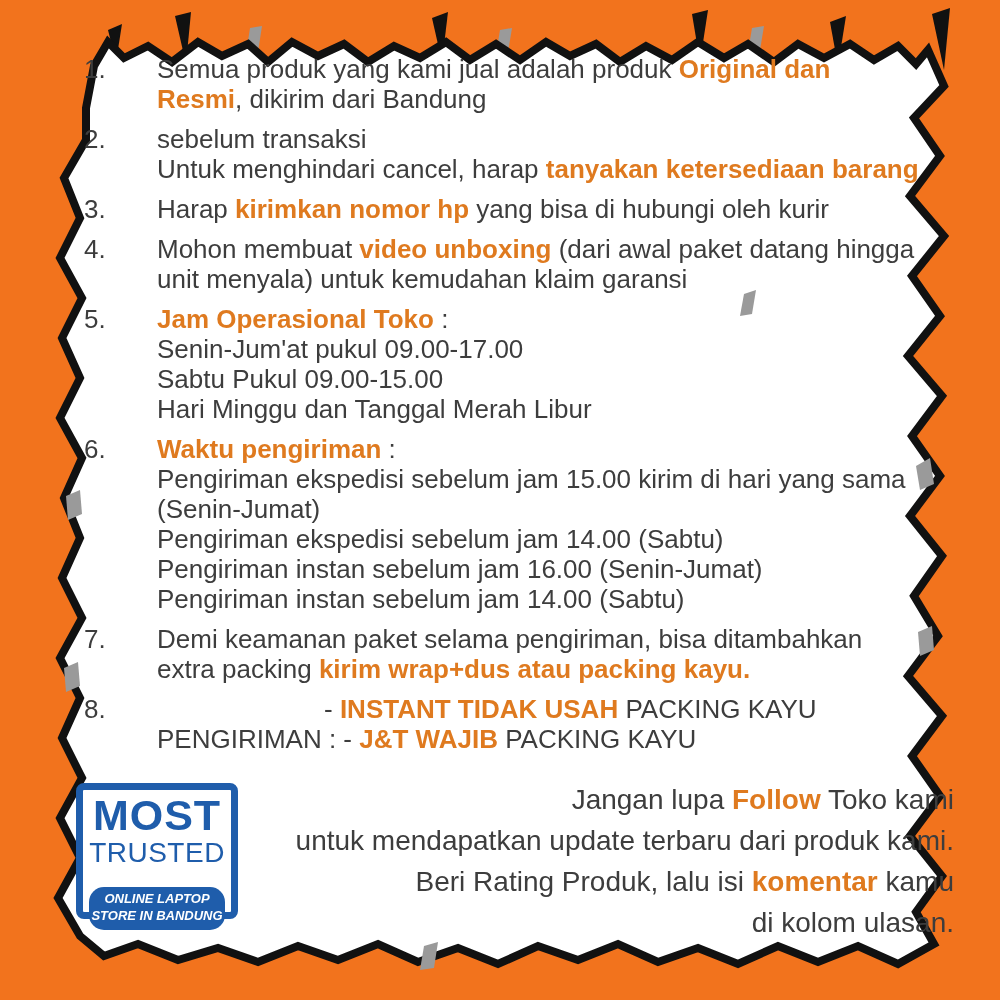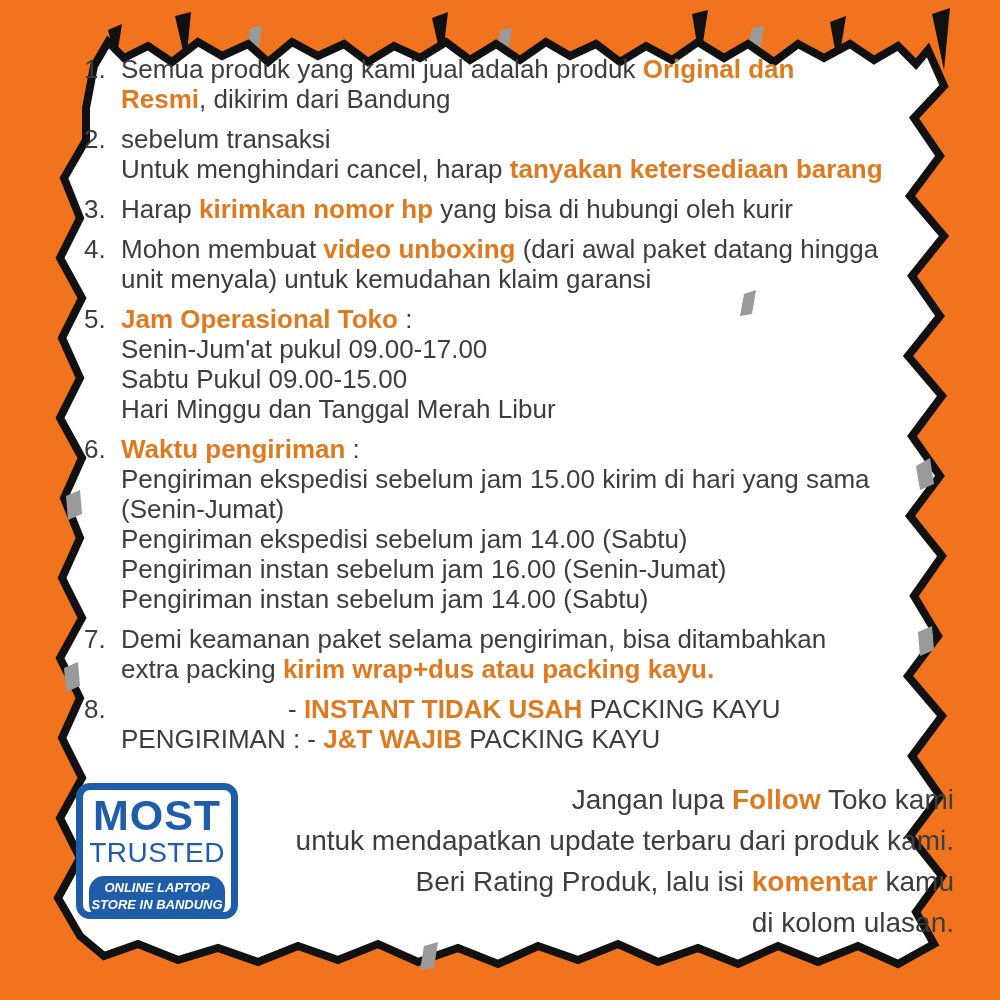--- a/index.html
+++ b/index.html
@@ -12,32 +12,32 @@
   html,body{margin:0;padding:0;}
   body{width:1000px;height:1000px;overflow:hidden;font-family:"Liberation Sans",sans-serif;}
   #canvas{position:relative;width:1000px;height:1000px;background:var(--bg);}
   #torn{position:absolute;left:0;top:0;width:1000px;height:1000px;}
 
   
   .rules{position:absolute;left:84px;top:54px;width:830px;color:var(--text);
          font-size:26px;line-height:30px;}
   .rule{display:flex;margin-bottom:10px;}
   .rule-num{flex:0 0 37px;width:37px;}
-  .rule-body{flex:1 1 auto;}
+  .rule-body{flex:1 1 auto;margin-left:36px;}
   .line{white-space:nowrap;}
   .line.indent{padding-left:167px;}
   .hl{color:var(--accent);font-weight:700;}
 
   
   .badge{position:absolute;left:76px;top:783px;width:162px;height:136px;
          box-sizing:border-box;background:var(--paper);border:7px solid var(--blue);
-         border-radius:14px;text-align:center;}
+         border-radius:8px;text-align:center;}
   .badge-most{font-size:43px;font-weight:700;color:var(--blue);line-height:1.02;margin-top:4px;letter-spacing:1px;}
   .badge-trusted{font-size:28px;font-weight:400;color:var(--blue);line-height:1.05;letter-spacing:0.5px;}
-  .badge-pill{margin:9px auto 0;width:136px;background:var(--blue);color:#fff;border-radius:15px;
+  .badge-pill{margin:20px auto 0;width:136px;background:var(--blue);color:#fff;border-radius:15px;
               font-style:italic;font-weight:700;font-size:13px;line-height:1.3;padding:4px 0 5px;}
 
   
   .footer-note{position:absolute;left:248px;top:779px;width:706px;text-align:right;
                color:var(--text);font-size:28px;line-height:41px;}
 </style>
 </head>
 <body>
 
 <div id="canvas">

